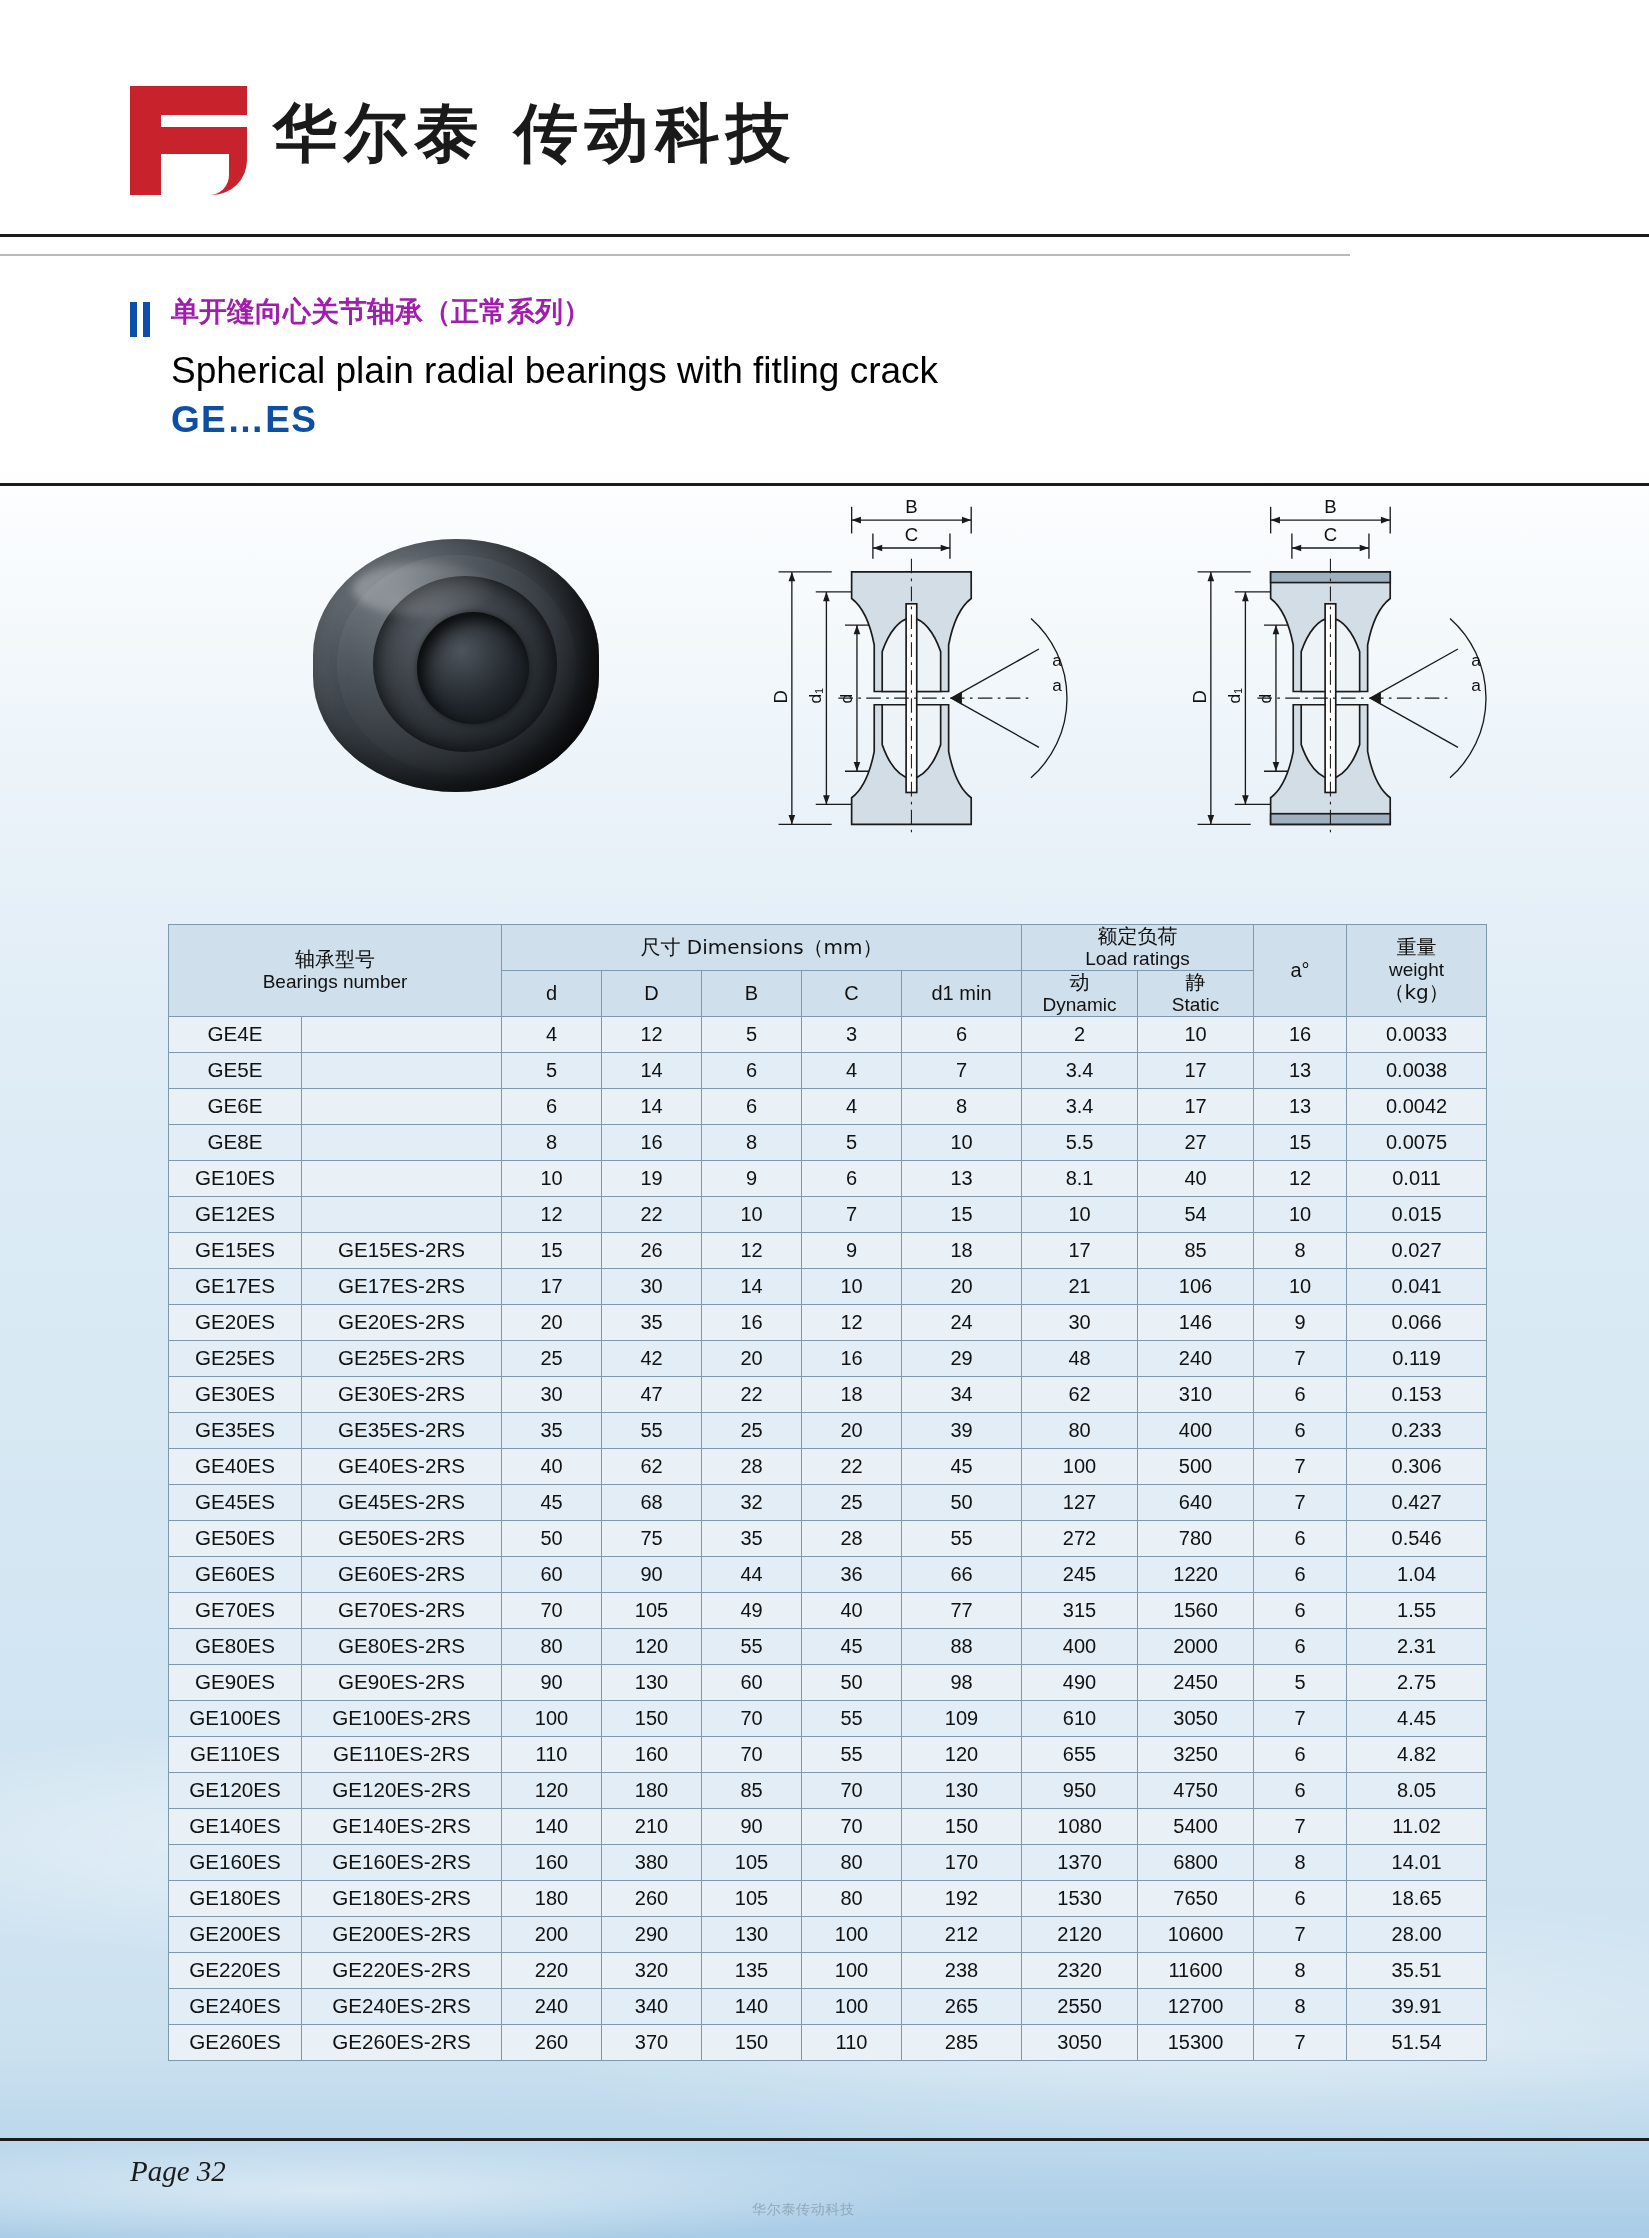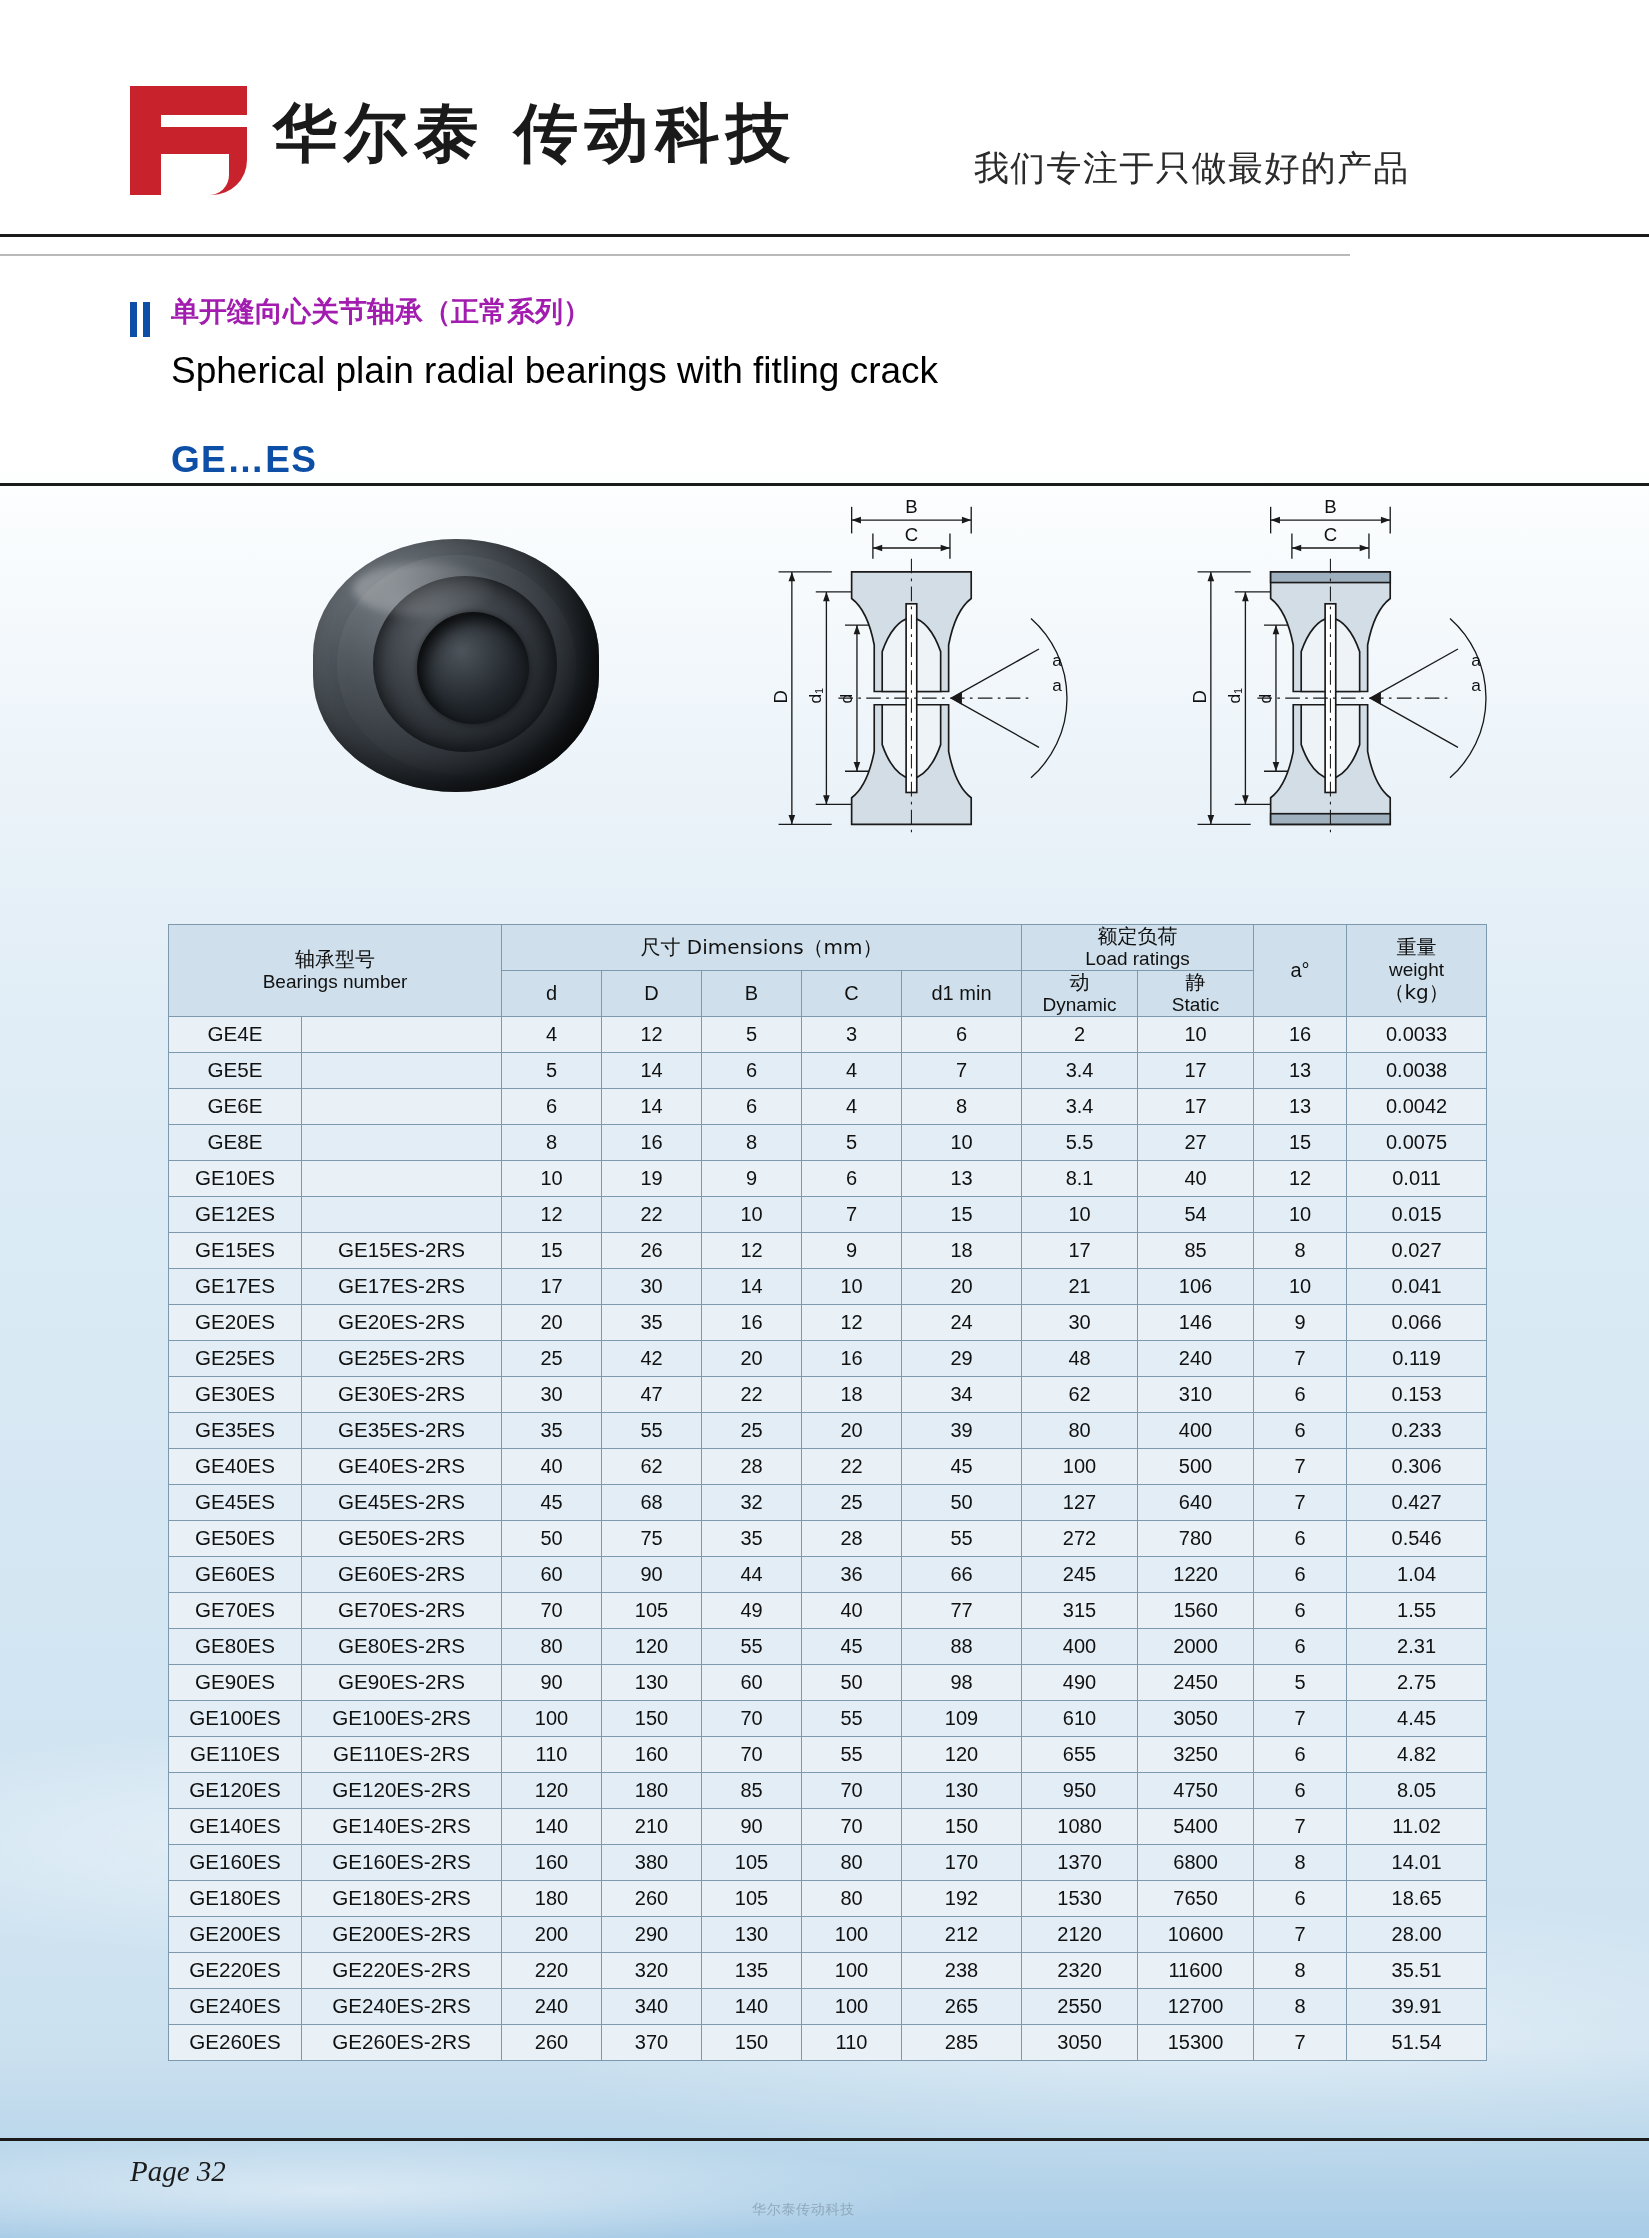--- a/index.html
+++ b/index.html
@@ -174,21 +174,20 @@
     white-space: nowrap;
   }
   .title-code {
     position: absolute;
     left: 41px; top: 106px;
     font-size: 37px;
     font-weight: bold;
     color: #0d4ea6;
     letter-spacing: 1.3px;
     white-space: nowrap;
-    margin-top: 40px;
   }
   .title-rule {
     position: absolute;
     left: 0; top: 483px;
     width: 1649px; height: 2.7px;
     background: #1b1b1b;
   }
 
   
   .figures {
@@ -342,21 +341,20 @@
 
 <div class="header">
   <div class="logo-mark">
     <span class="bar-v"></span>
     <span class="bar-h1"></span>
     <span class="bar-h2"></span>
     <span class="hook"></span>
     <span class="hook-cut"></span>
   </div>
   <div class="logo-cn">华尔泰 传动科技</div>
-  <div class="logo-slogan">我们专注于只做最好的产品</div>
   <div class="header-rule-top"></div>
   <div class="header-rule-bottom"></div>
 </div>
 
 <div class="title-block">
   <div class="title-mark">
       <i></i>
       <i></i>
     </div>
   <div class="title-cn">单开缝向心关节轴承（正常系列）</div>

